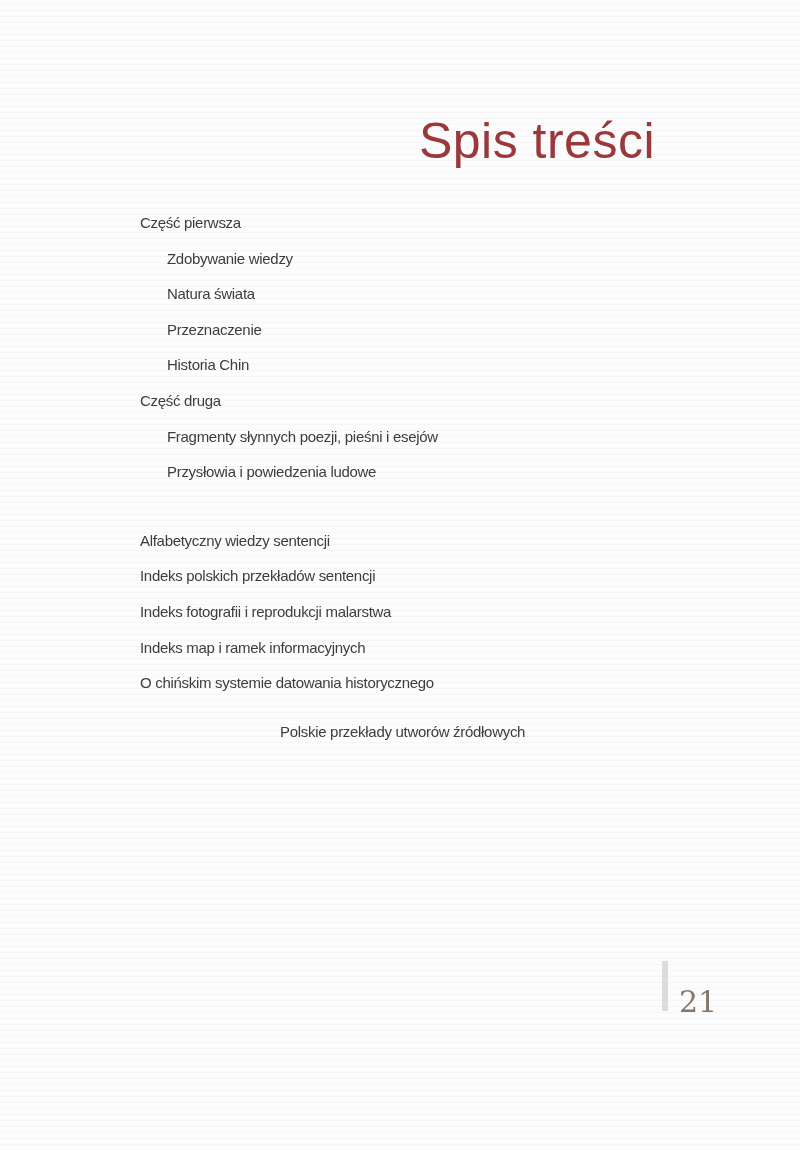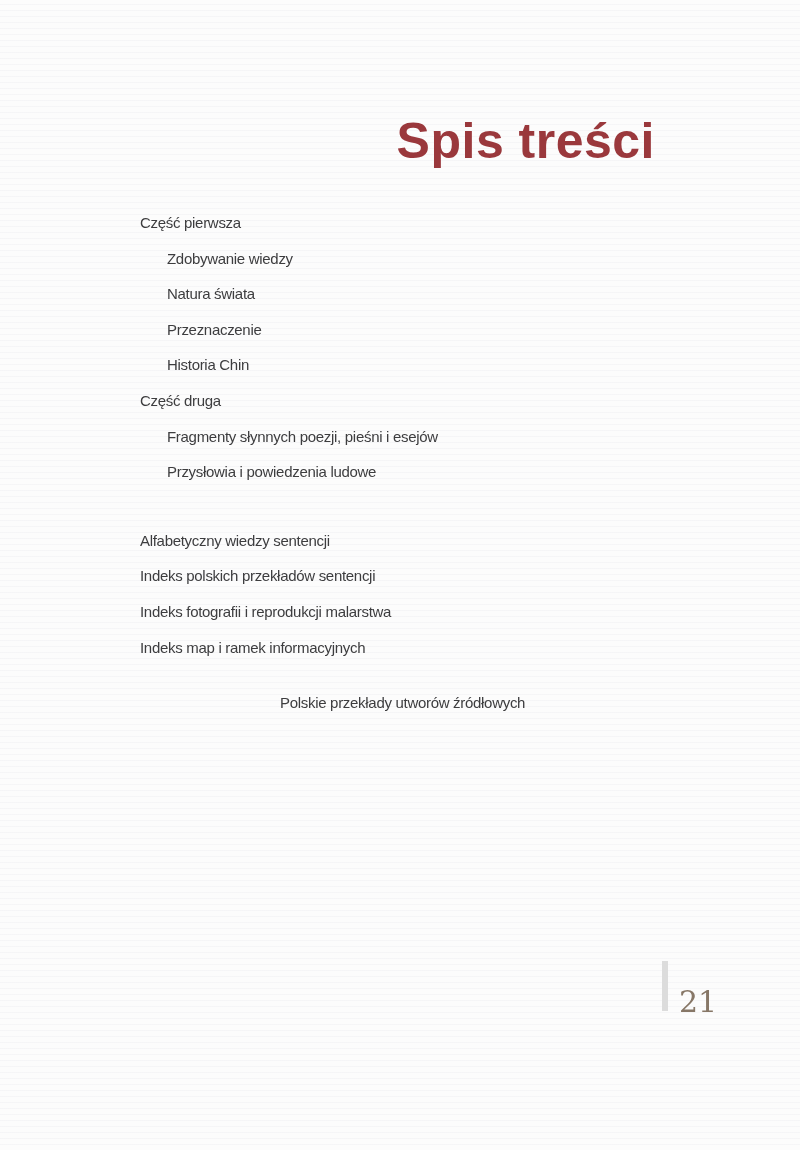--- a/index.html
+++ b/index.html
@@ -22,21 +22,21 @@
     );
     font-family: "Liberation Sans", "DejaVu Sans", sans-serif;
   }
 
   .page-title {
     position: absolute;
     top: 116px;
     right: 145px;
     margin: 0;
     font-size: 50px;
-    font-weight: 700;
+    font-weight: 400;
     line-height: 1;
     letter-spacing: 0.5px;
     color: var(--title-color, #9a383c);
   }
 
   .toc {
     position: absolute;
     left: 140px;
     top: 205px;
     width: 560px;
@@ -50,21 +50,21 @@
     white-space: nowrap;
   }
   .toc-row.lvl1 {
     padding-left: 27px;
   }
   .toc-spacer {
     height: 33px;
   }
   .toc-row.source-line {
     padding-left: 140px;
-    margin-top: 20px;
+    margin-top: 13px;
   }
 
   .pagenum-bar {
     position: absolute;
     left: 662px;
     top: 961px;
     width: 6px;
     height: 50px;
     background: #dcdcdc;
   }
@@ -96,20 +96,21 @@
     <div class="toc-row lvl0">Część druga</div>
     <div class="toc-row lvl1">Fragmenty słynnych poezji, pieśni i esejów</div>
     <div class="toc-row lvl1">Przysłowia i powiedzenia ludowe</div>
 
     <div class="toc-spacer"></div>
 
     <div class="toc-row lvl0">Alfabetyczny wiedzy sentencji</div>
     <div class="toc-row lvl0">Indeks polskich przekładów sentencji</div>
     <div class="toc-row lvl0">Indeks fotografii i reprodukcji malarstwa</div>
     <div class="toc-row lvl0">Indeks map i ramek informacyjnych</div>
+    <div class="toc-row lvl0">O chińskim systemie datowania historycznego</div>
 
     <div class="toc-row source-line">Polskie przekłady utworów źródłowych</div>
 
   </div>
 
   <div class="pagenum-bar"></div>
   <div class="pagenum">21</div>
 
 </div>
 

